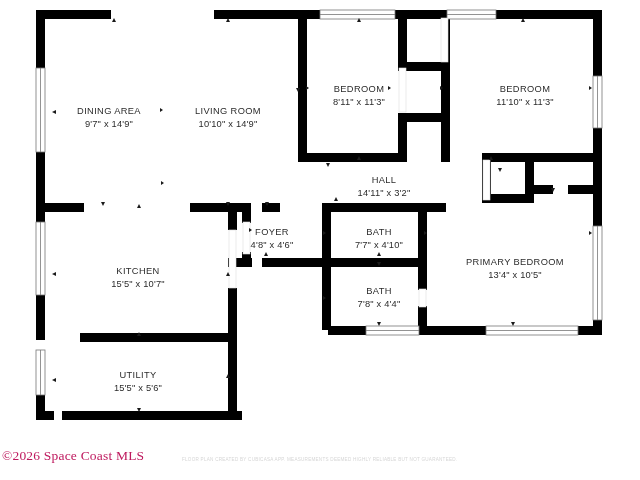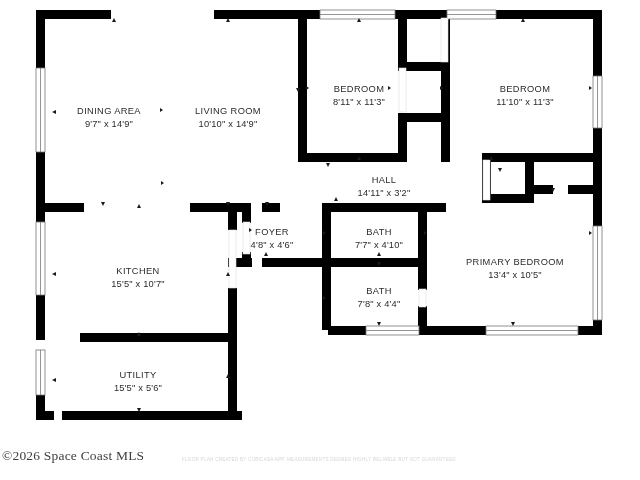--- a/index.html
+++ b/index.html
@@ -41,21 +41,21 @@
     fill: #2b2b2b;
     text-anchor: middle;
     dominant-baseline: middle;
   }
   .footer-copyright {
     position: absolute;
     left: 2px;
     top: 448px;
     font-family: "Liberation Serif", serif;
     font-size: 13.5px;
-    color: #404040;
+    color: #be185d;
     letter-spacing: 0.2px;
     white-space: nowrap;
   }
   .footer-disclaimer {
     position: absolute;
     left: 182px;
     top: 457px;
     font-family: "Liberation Sans", sans-serif;
     font-size: 4.6px;
     color: #d6d6d6;

